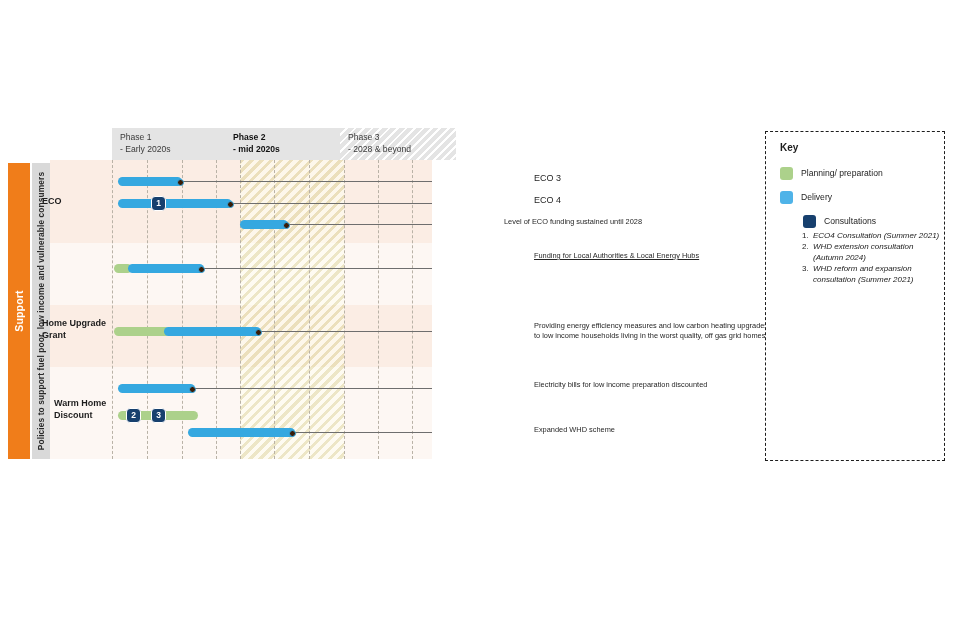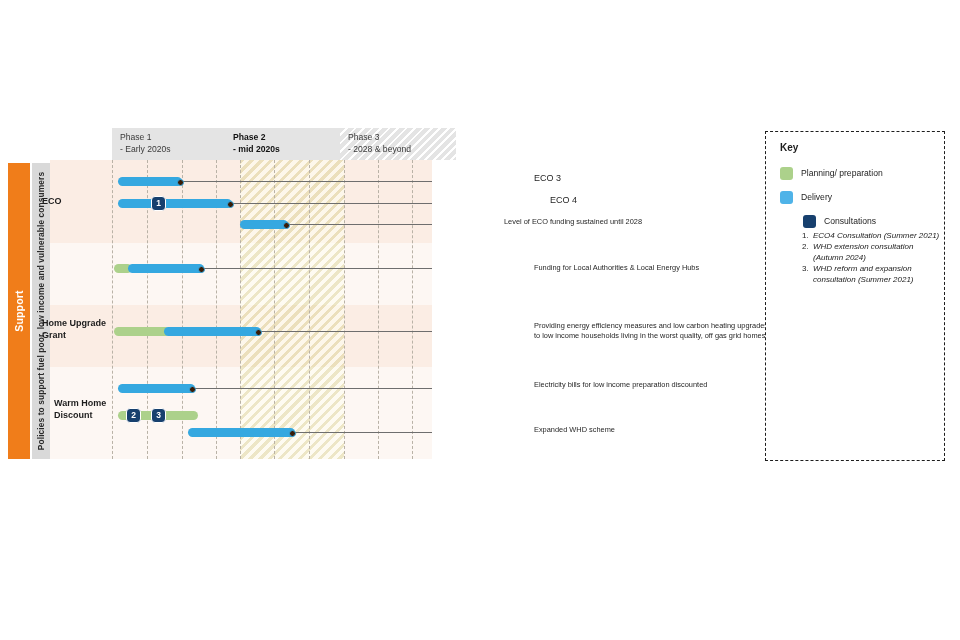--- a/index.html
+++ b/index.html
@@ -192,23 +192,23 @@
     <div class="endcap" style="left:239px;top:269.5px;"></div>
   </div>
 
   <div class="rowlabel" style="left:42px;top:196px;">ECO</div>
   <div class="rowlabel" style="left:42px;top:318px;white-space:pre-line;">Home Upgrade
 Grant</div>
   <div class="rowlabel" style="left:54px;top:398px;white-space:pre-line;">Warm Home
 Discount</div>
 
   <div class="annot big" style="left:534px;top:173px;">ECO 3</div>
-  <div class="annot big" style="left:534px;top:195px;margin-left:16px;">ECO 4</div>
+  <div class="annot big" style="left:534px;top:195px;">ECO 4</div>
   <div class="annot" style="left:504px;top:217px;">Level of ECO funding sustained until 2028</div>
-  <div class="annot" style="left:534px;top:263px;">Funding for Local Authorities &amp; Local Energy Hubs</div>
+  <div class="annot" style="left:534px;top:251px;text-decoration:underline;">Funding for Local Authorities &amp; Local Energy Hubs</div>
   <div class="annot" style="left:534px;top:321px;">Providing energy efficiency measures and low carbon heating upgrades
 to low income households living in the worst quality, off gas grid homes</div>
   <div class="annot" style="left:534px;top:380px;">Electricity bills for low income preparation discounted</div>
   <div class="annot" style="left:534px;top:425px;">Expanded WHD scheme</div>
 
   <div class="keybox">
     <div class="key-title">Key</div>
 
     <div class="key-row" style="top:35px;">
       <div class="sw green"></div>

